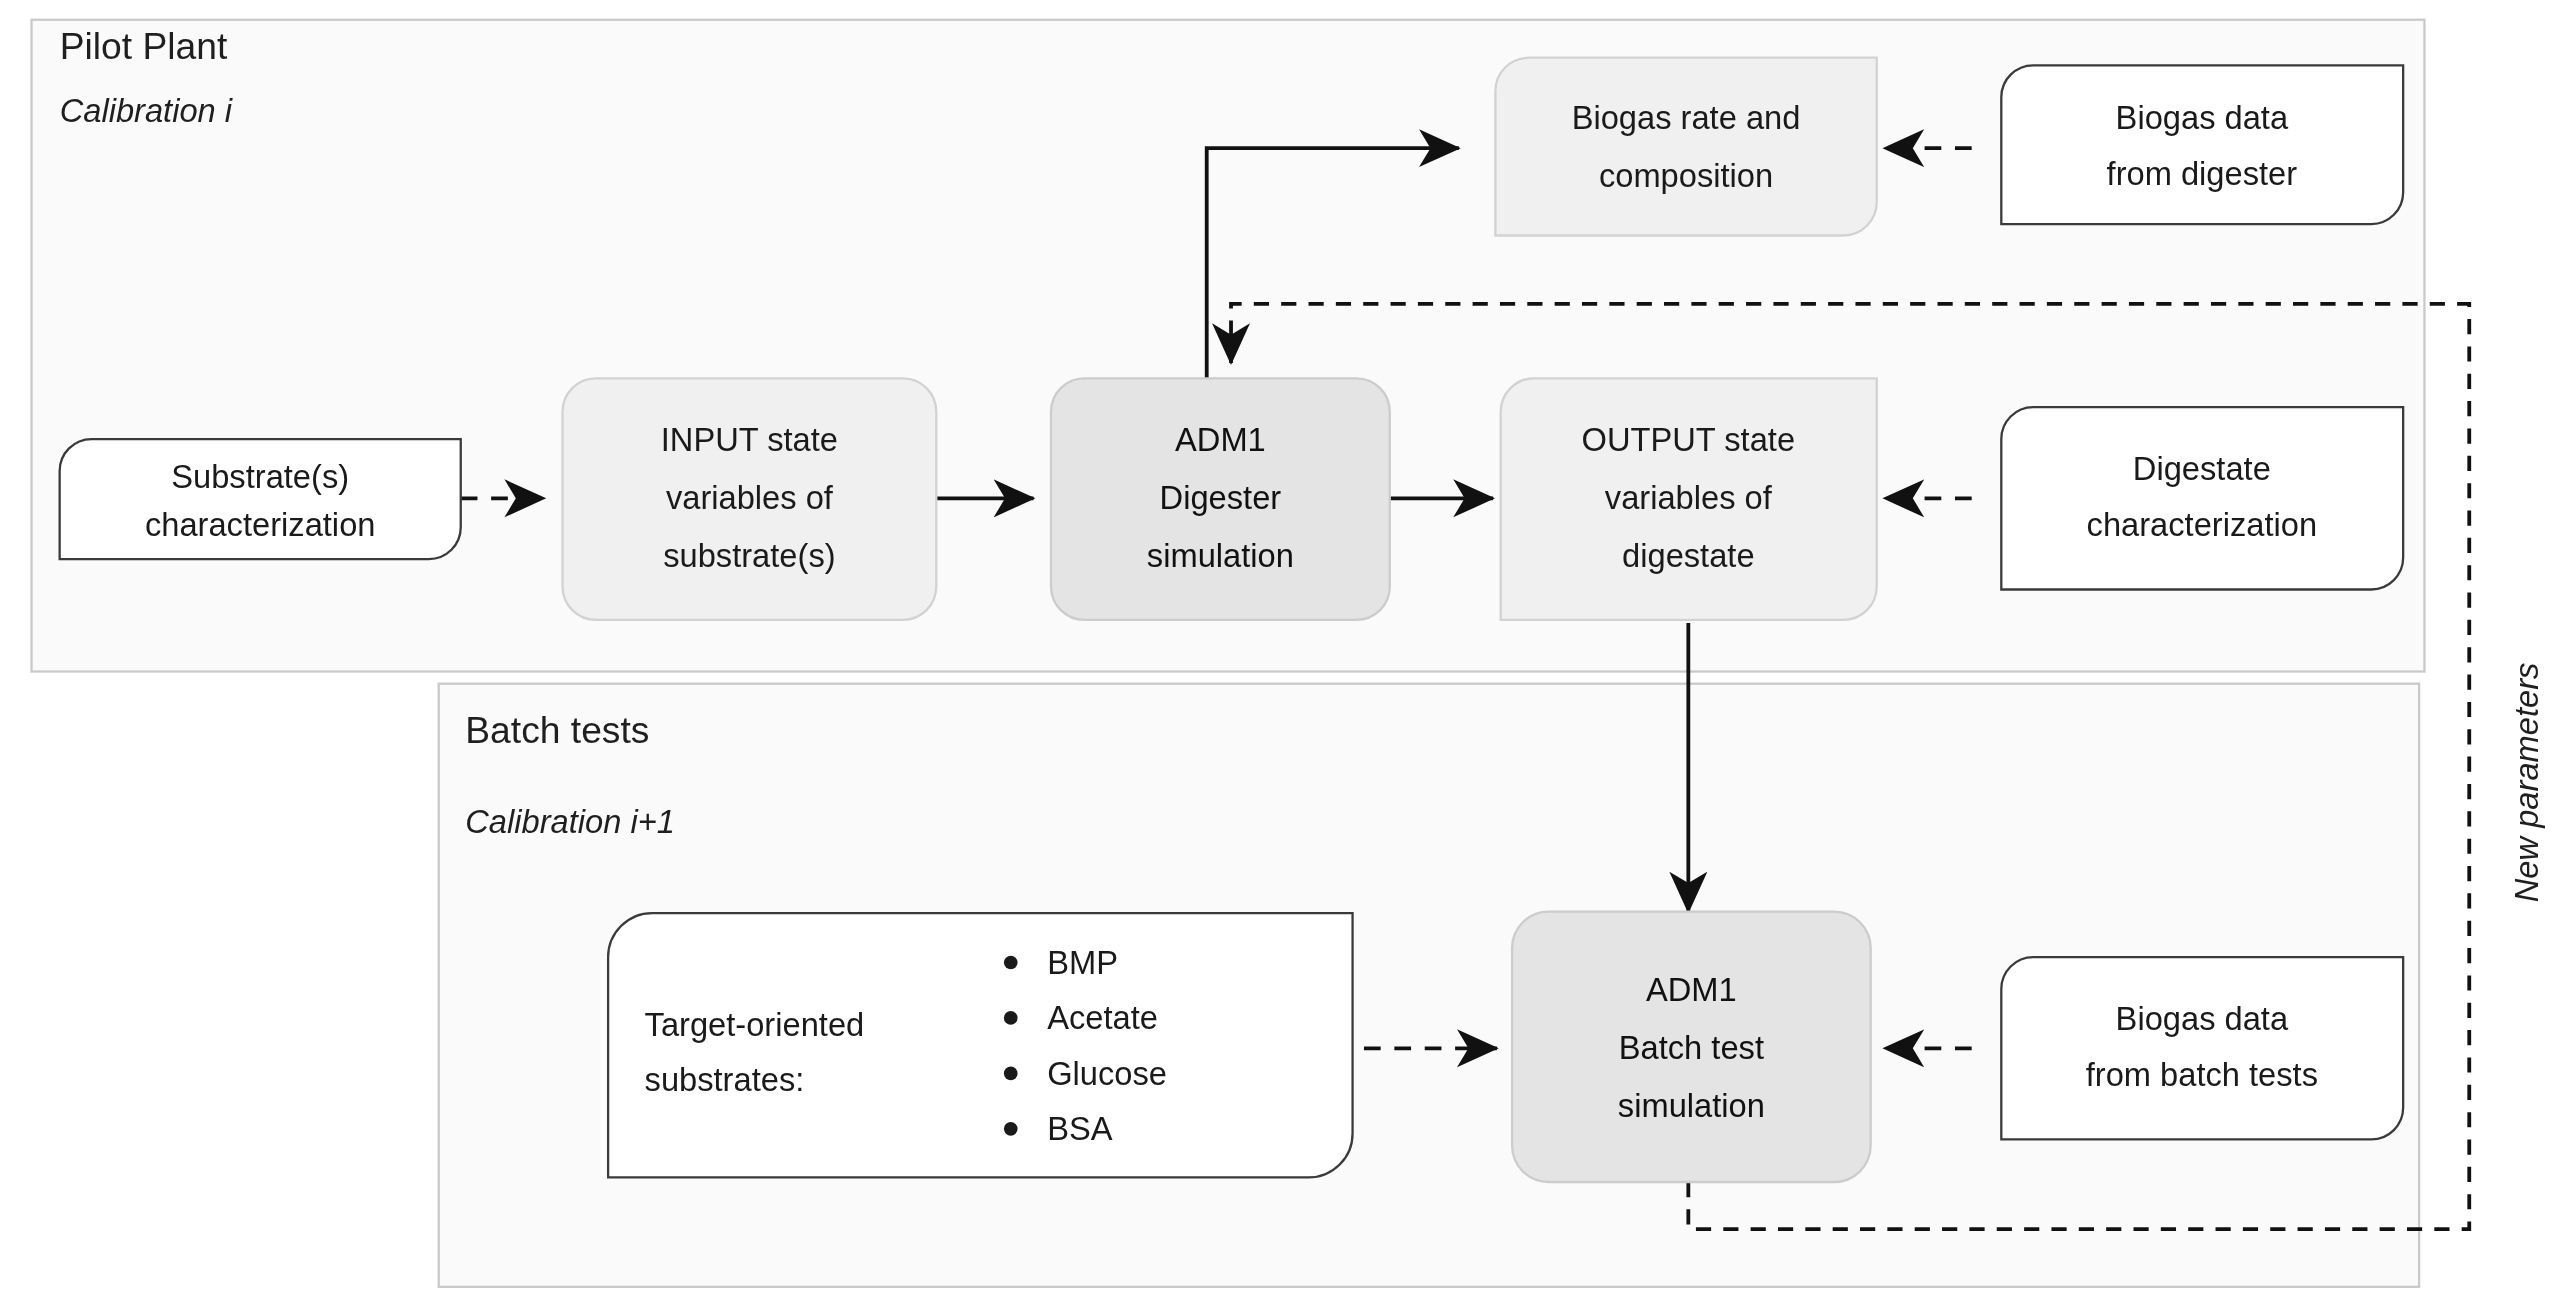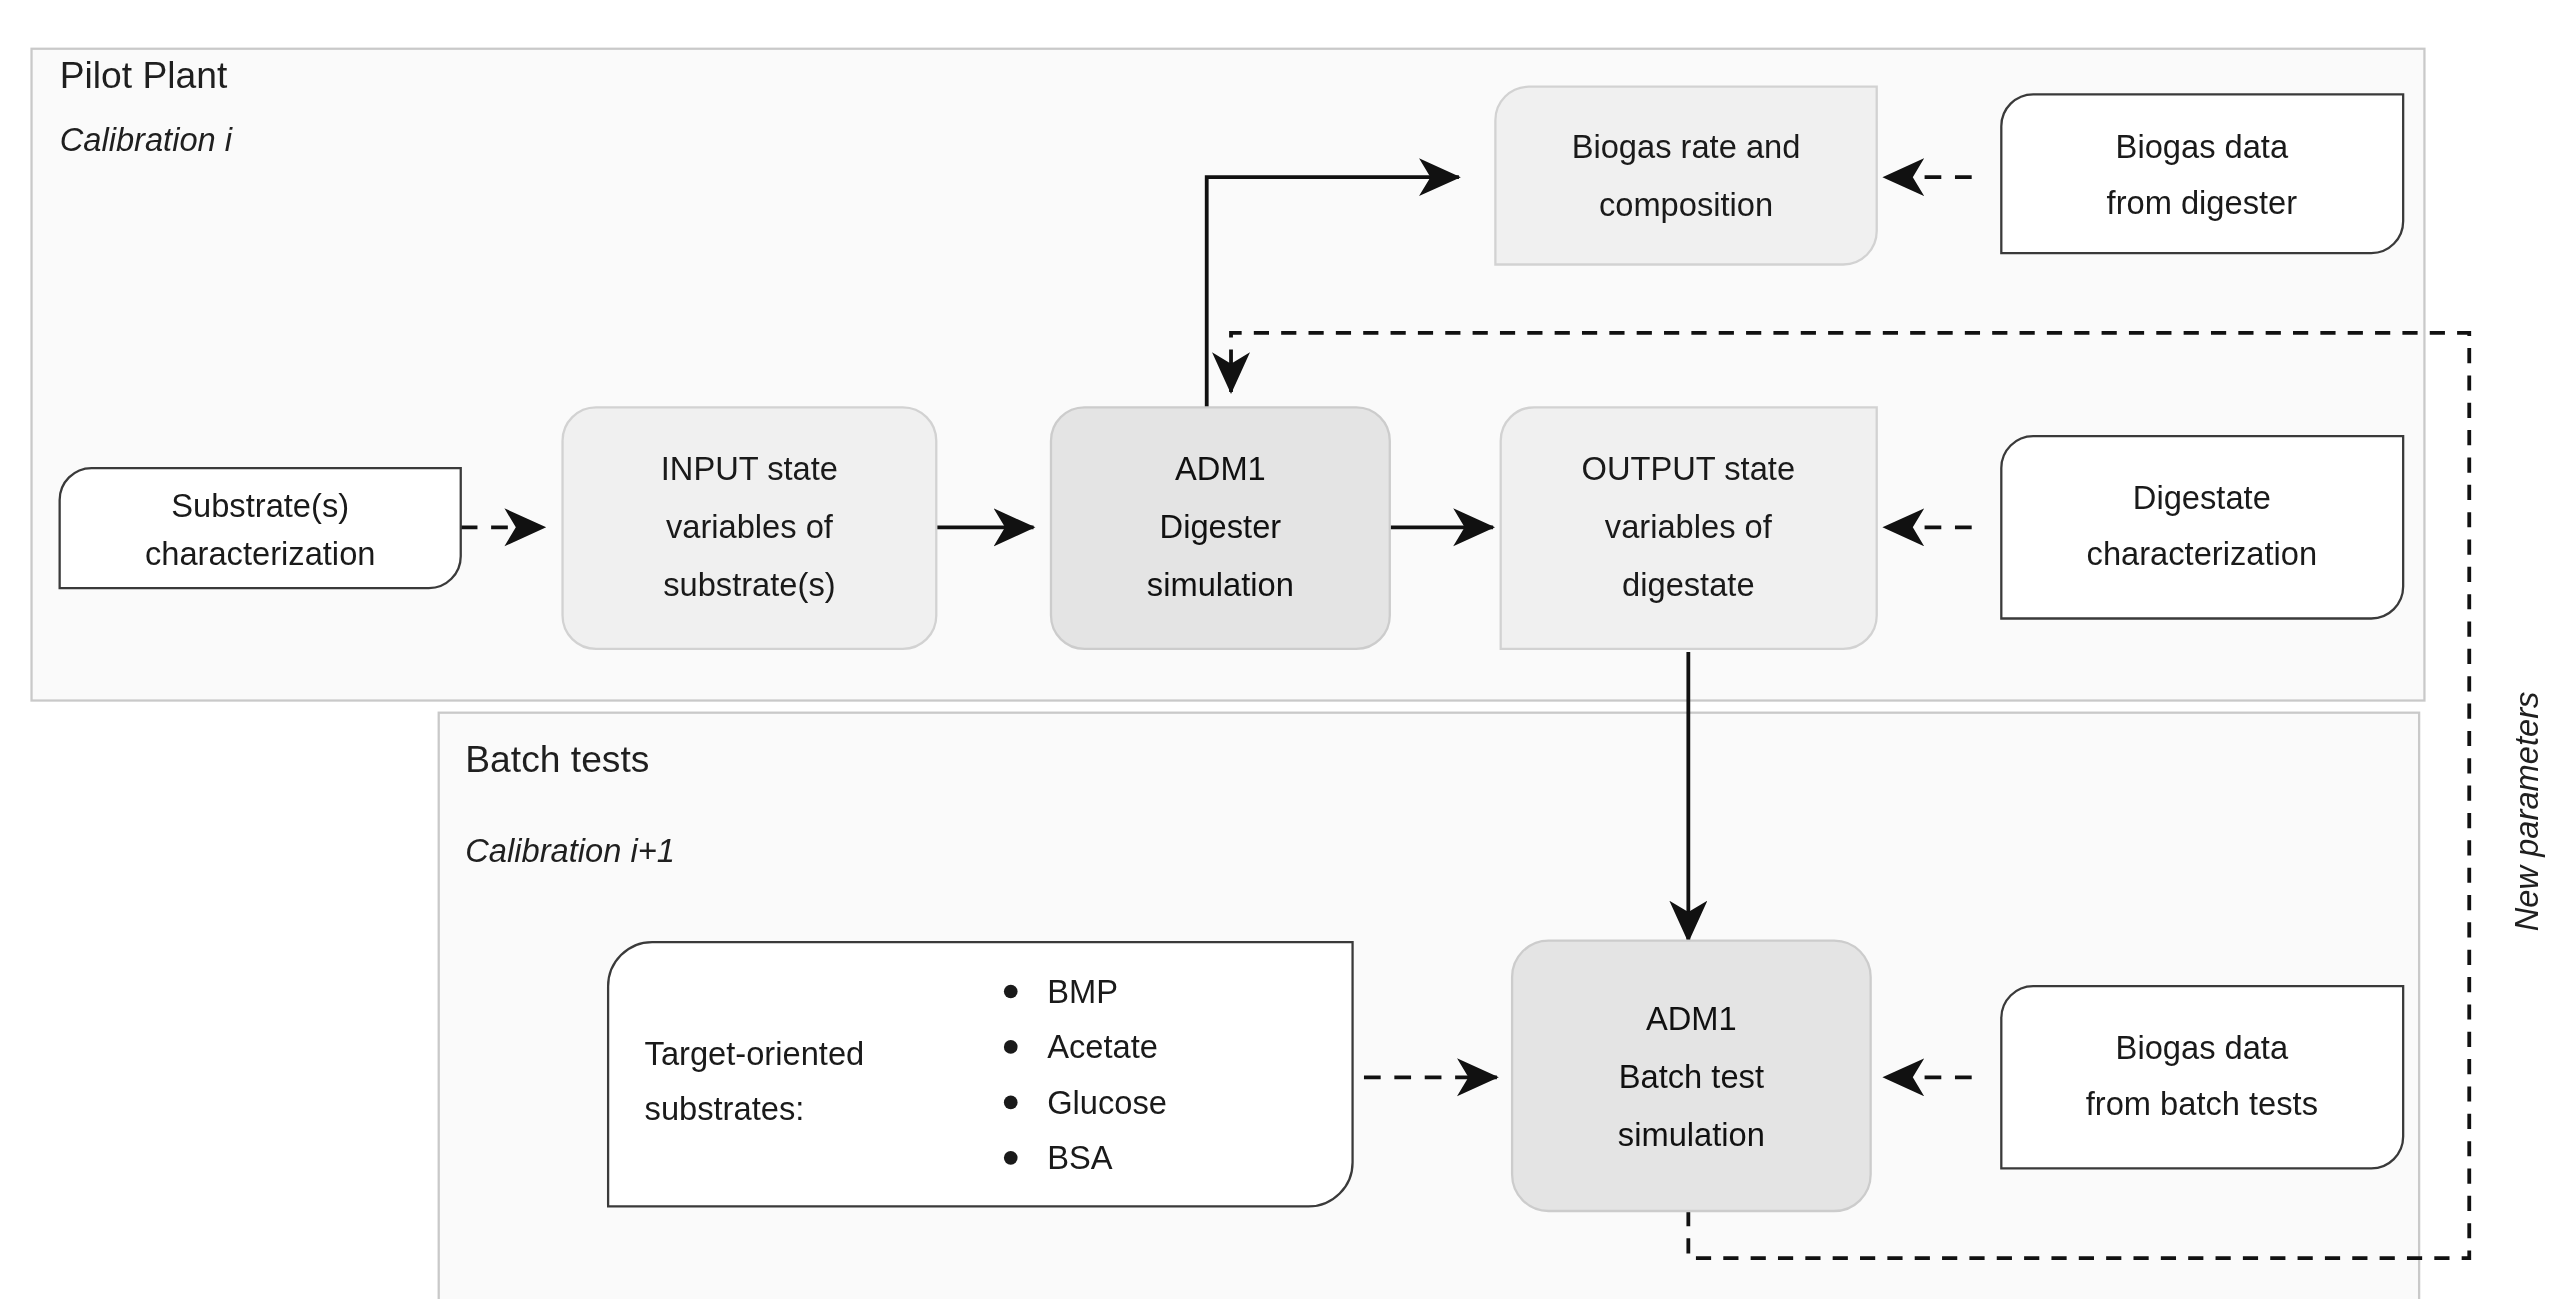--- a/index.html
+++ b/index.html
@@ -10,21 +10,20 @@
   body {
     width: 2576px;
     height: 1299px;
     font-family: "Liberation Sans", sans-serif;
     overflow: hidden;
   }
   #diagram-root {
     position: relative;
     width: 2576px;
     height: 1086px;
-    margin-top: 29px;
   }
   svg.canvas {
     position: absolute;
     top: 0;
     left: 0;
     width: 2576px;
     height: 1299px;
   }
   .container-rect {
     fill: #fafafa;

